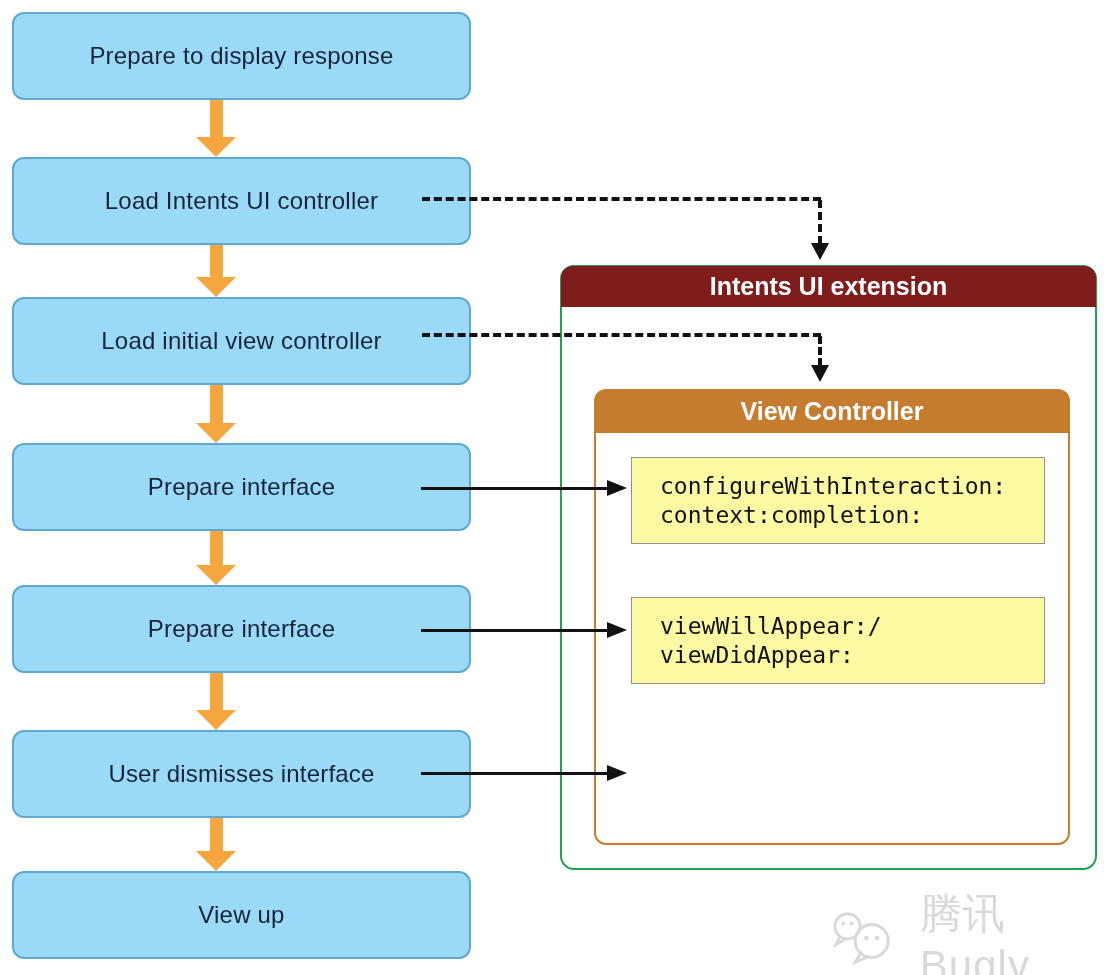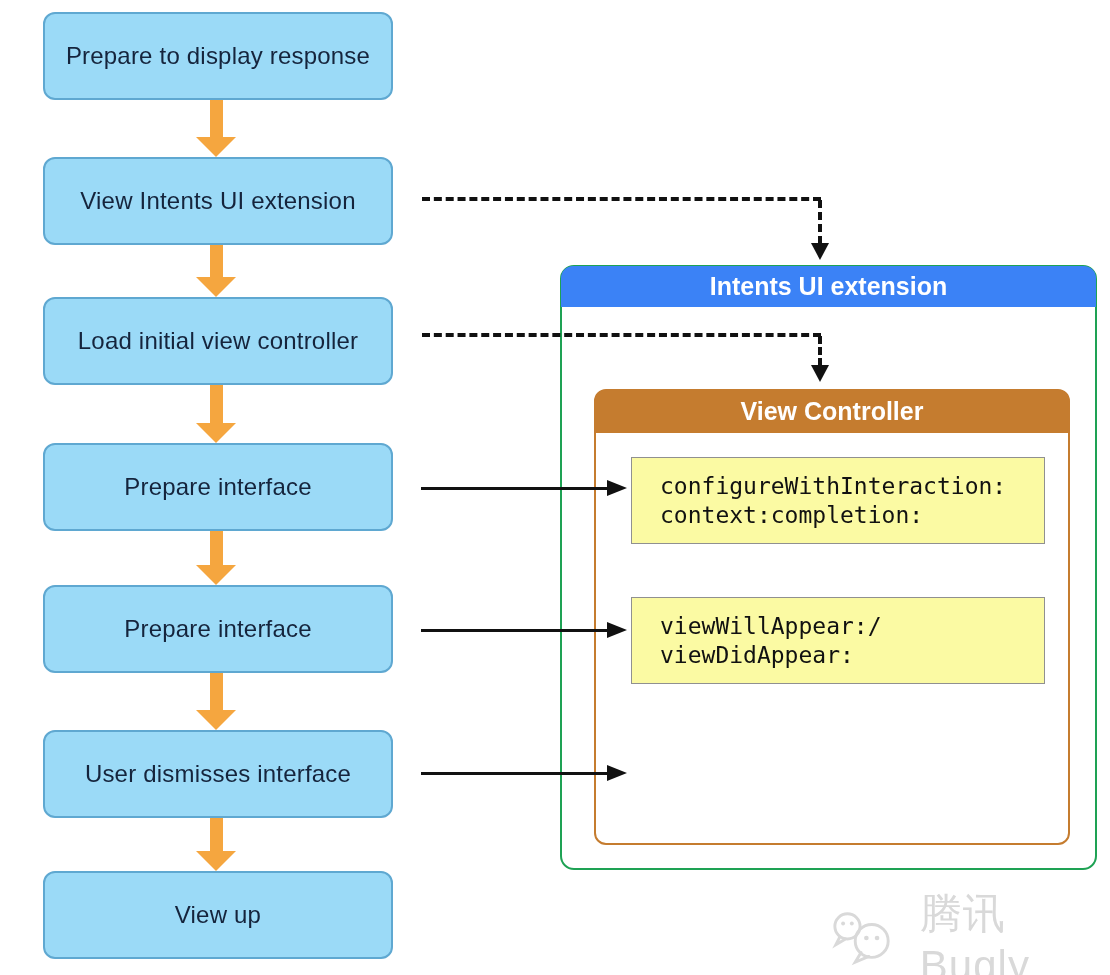--- a/index.html
+++ b/index.html
@@ -8,27 +8,26 @@
     position:relative;
     width:1110px; height:975px;
     background:#ffffff;
     font-family:"Liberation Sans", sans-serif;
     overflow:hidden;
   }
 
   
   .step {
     position:absolute;
-    left:12px; width:350px; height:88px;
+    left:12px; width:459px; height:88px;
     background:#9bdaf7;
     border:2px solid #5fa8d1;
     border-radius:12px;
     display:flex; align-items:center; justify-content:center;
     z-index:2;
-    margin-left:31px;
   }
   .step span {
     font-size:24px; color:#15243c; text-align:center;
     letter-spacing:0.2px;
   }
 
   
   .varrow { position:absolute; left:196px; width:40px; z-index:1; }
   .varrow .stem {
     position:absolute; left:13.5px; top:0; width:13px; bottom:19px;
@@ -44,21 +43,21 @@
   
   .ext-panel {
     position:absolute; left:560px; top:265px; width:537px; height:605px;
     background:#ffffff;
     border:2px solid #1ea254;
     border-radius:14px;
     z-index:1;
   }
   .ext-header {
     position:absolute; left:-1px; top:-1px; right:-1px; height:41px;
-    background:#3b82f6;
+    background:#7f1d1d;
     border-radius:12px 12px 0 0;
     color:#ffffff; font-weight:bold; font-size:25px;
     display:flex; align-items:center; justify-content:center;
   }
 
   
   .vc-panel {
     position:absolute; left:32px; top:122px; width:476px; height:456px;
     background:#ffffff;
     border:2px solid #c57c2f;
@@ -116,21 +115,21 @@
 </style>
 </head>
 <body>
 
 <div id="canvas">
 
   <div class="step" style="top:12px">
       <span>Prepare to display response</span>
     </div>
   <div class="step" style="top:157px">
-      <span>View Intents UI extension</span>
+      <span>Load Intents UI controller</span>
     </div>
   <div class="step" style="top:297px">
       <span>Load initial view controller</span>
     </div>
   <div class="step" style="top:443px">
       <span>Prepare interface</span>
     </div>
   <div class="step" style="top:585px">
       <span>Prepare interface</span>
     </div>

